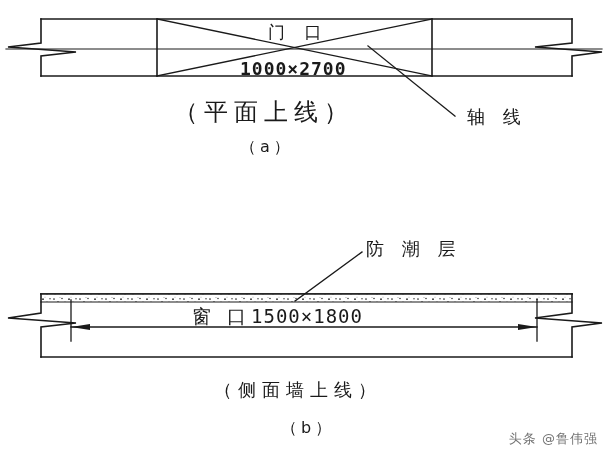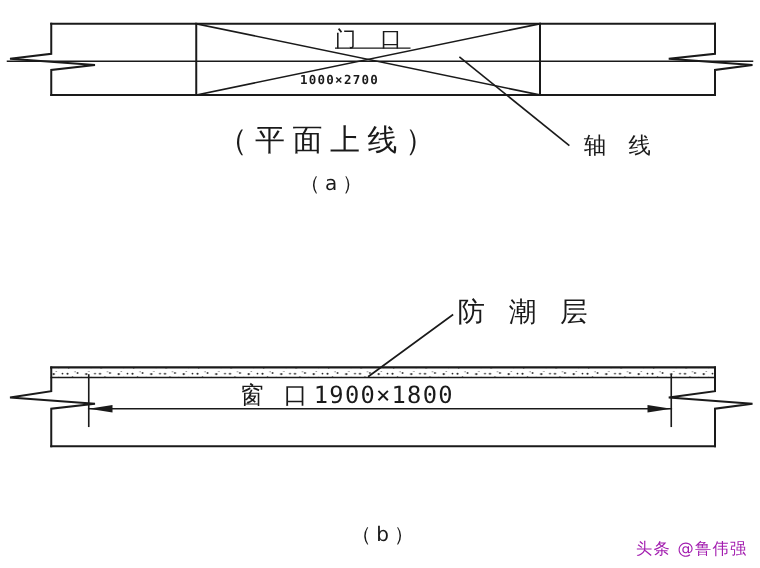--- a/index.html
+++ b/index.html
@@ -37,26 +37,25 @@
   }
   .num {
     font-family: "DejaVu Sans Mono", "Liberation Mono", monospace;
     letter-spacing: 1px;
   }
   #label-doorway {
     left: 268px;
     top: 24px;
     font-size: 17px;
     letter-spacing: 7px;
-    text-decoration: underline;
   }
   #label-door-size {
     left: 240px;
     top: 60px;
-    font-size: 10px;
+    font-size: 18px;
     font-weight: 600;
   }
   #label-caption-a {
     left: 174px;
     top: 100px;
     font-size: 24px;
     letter-spacing: 6px;
   }
   #label-fig-a {
     left: 240px;
@@ -67,21 +66,21 @@
   #label-axis {
     left: 467px;
     top: 108px;
     font-size: 18px;
     letter-spacing: 6px;
     text-align: right;
   }
   #label-dampproof {
     left: 366px;
     top: 240px;
-    font-size: 22px;
+    font-size: 18px;
     letter-spacing: 6px;
   }
   #label-window-size {
     left: 192px;
     top: 307px;
     font-size: 19px;
     letter-spacing: 2px;
     font-weight: 500;
   }
   #label-window-size .wtxt {
@@ -97,21 +96,21 @@
     left: 281px;
     top: 420px;
     font-size: 16px;
     letter-spacing: 4px;
   }
   #watermark {
     position: absolute;
     right: 10px;
     bottom: 6px;
     font-size: 13px;
-    color: #a21caf;
+    color: #737373;
     font-family: "DejaVu Sans", "Liberation Sans", sans-serif;
     letter-spacing: 1px;
     white-space: nowrap;
   }
 </style>
 </head>
 <body>
 
 <div id="root">
 
@@ -209,21 +208,22 @@
 
   <div class="lbl cjk" id="label-caption-a">（平面上线）</div>
 
   <div class="lbl cjk" id="label-fig-a">（a）</div>
 
   <div class="lbl cjk" id="label-axis">轴 线</div>
 
   <div class="lbl cjk" id="label-dampproof">防 潮 层</div>
 
   <div class="lbl" id="label-window-size">
-    <span class="cjk wtxt">窗 口</span><span class="num">1900×1800</span>
+    <span class="cjk wtxt">窗 口</span><span class="num">1500×1800</span>
   </div>
 
+  <div class="lbl cjk" id="label-caption-b">（侧面墙上线）</div>
 
   <div class="lbl cjk" id="label-fig-b">（b）</div>
 
   <div id="watermark">头条 @鲁伟强</div>
 
 </div>
 
 </body></html>

